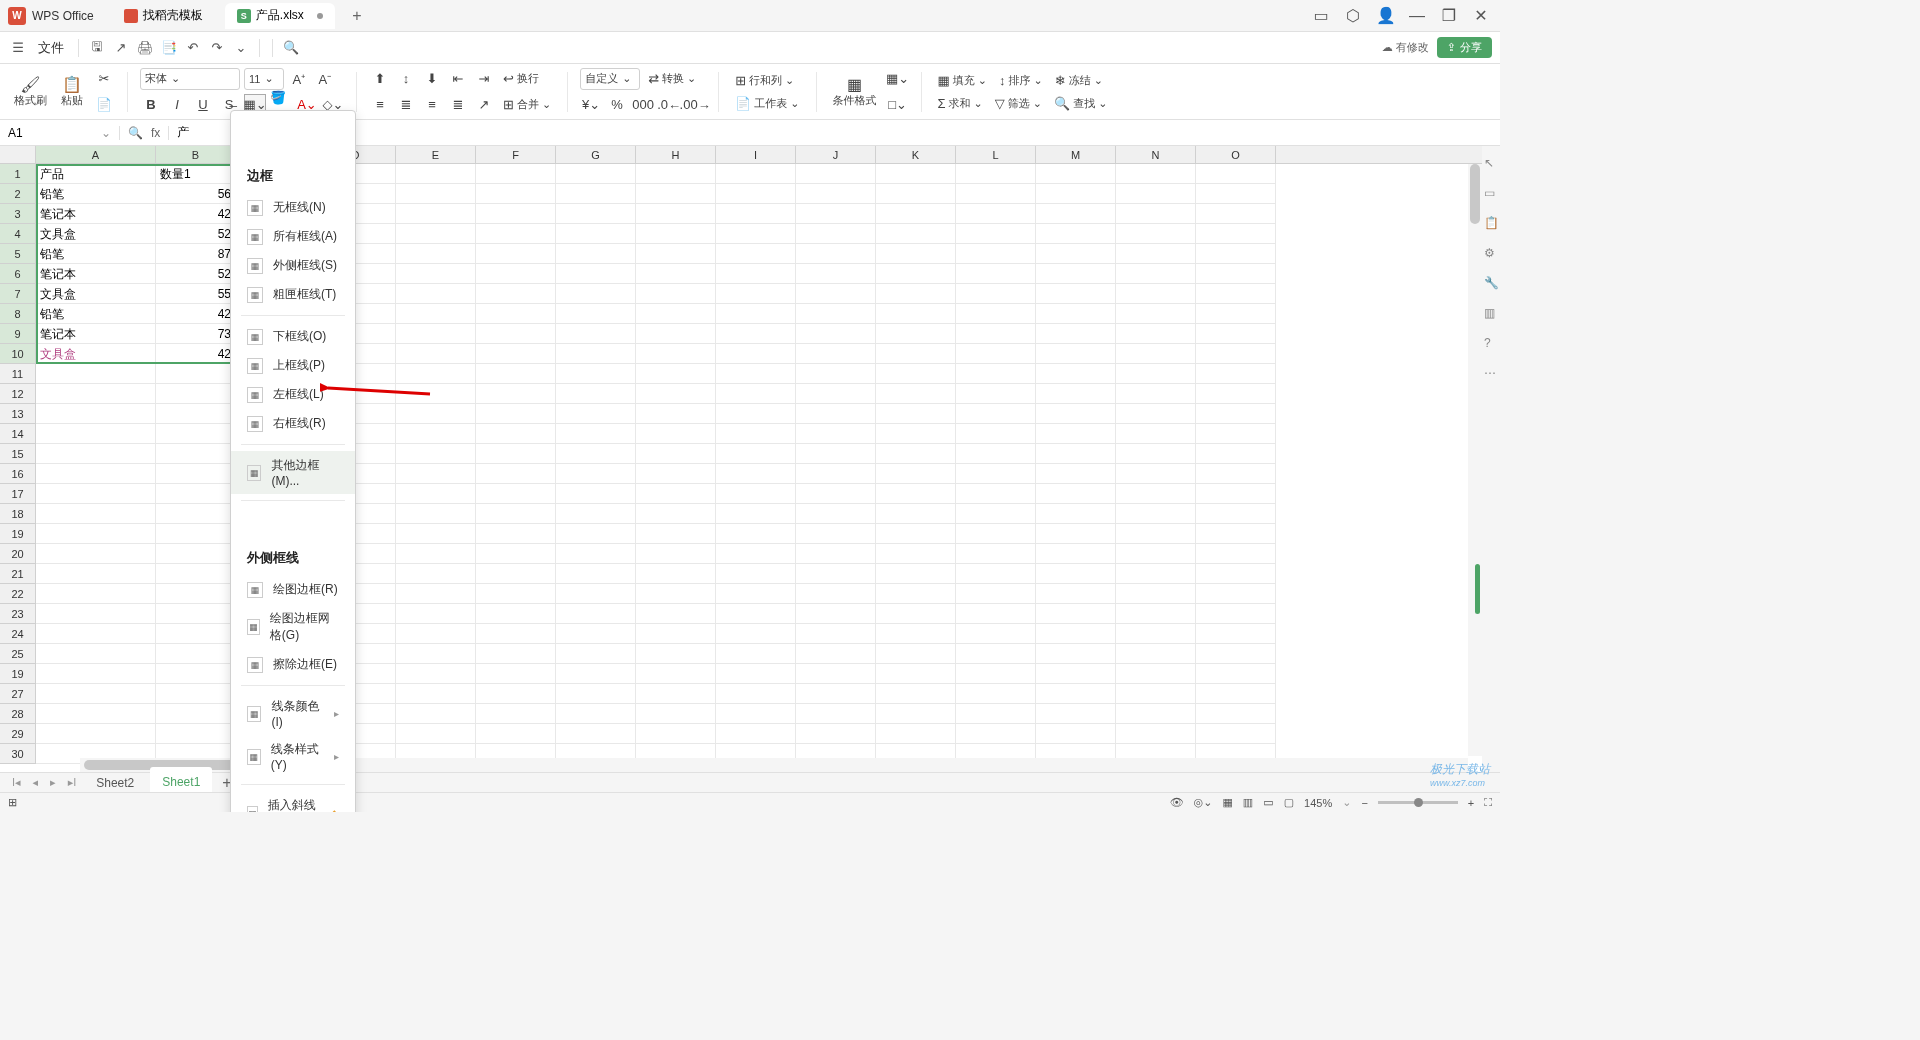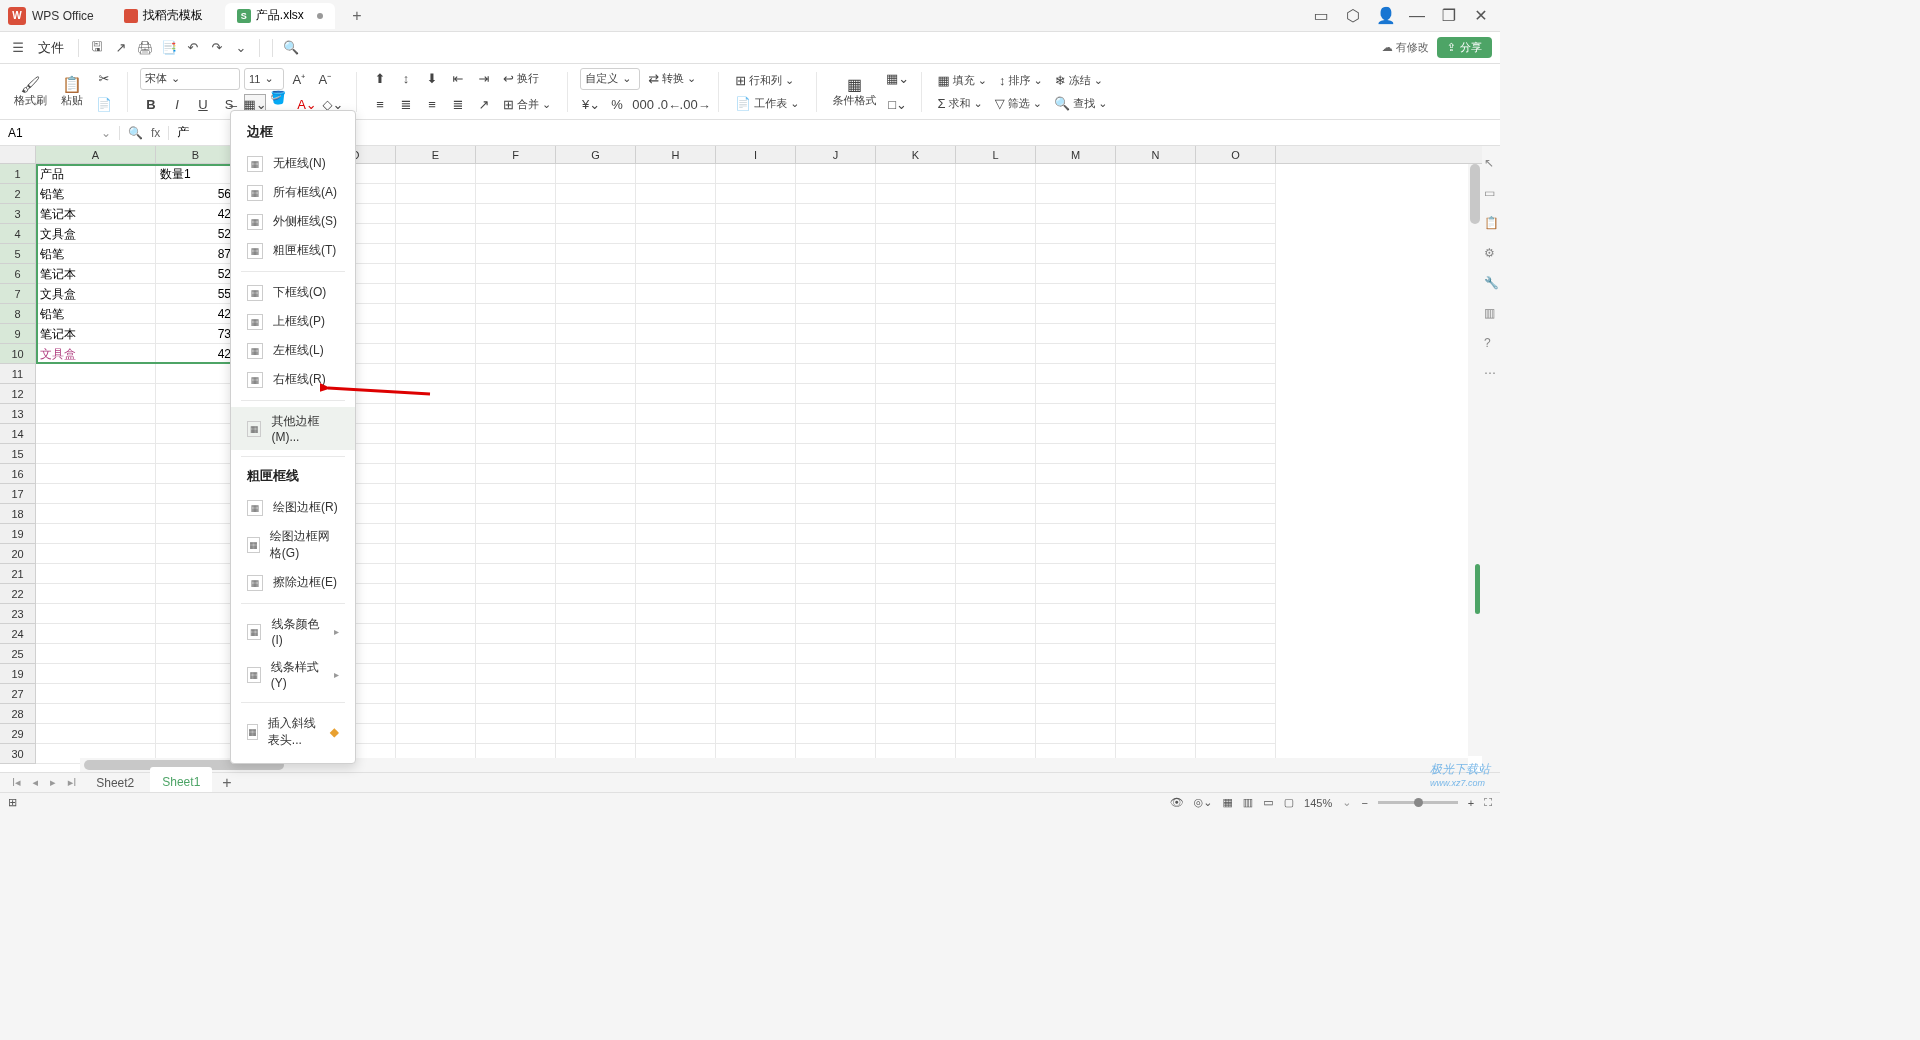--- a/index.html
+++ b/index.html
@@ -61,21 +61,21 @@
 .row-h.sel { background: #d8e8d8; }
 .corner { position: absolute; top: 0; left: 0; width: 36px; height: 18px; background: #f0f0f0; border-right: 1px solid #d0d0d0; border-bottom: 1px solid #d0d0d0; }
 .cells { position: absolute; top: 18px; left: 36px; right: 0; bottom: 0; }
 .cell-row { display: flex; height: 20px; }
 .cell { border-right: 1px solid #e8e8e8; border-bottom: 1px solid #e8e8e8; font-size: 12px; padding: 0 4px; line-height: 20px; overflow: hidden; }
 .selection-rect { position: absolute; border: 2px solid #4da466; pointer-events: none; }
 .selection-rect::after { content:''; position:absolute; right:-4px; bottom:-4px; width:6px; height:6px; background:#4da466; }
 
 
 .dropdown { position: absolute; background: #fff; border: 1px solid #d0d0d0; border-radius: 4px; box-shadow: 0 4px 12px rgba(0,0,0,0.15); padding: 8px 0; font-size: 12px; z-index: 100; }
-.dd-title { padding: 4px 16px 8px; font-weight: bold; font-size: 13px; color: #222; }
+.dd-title { padding: 4px 16px 8px; font-weight: bold; font-size: 13px; color: #222; margin-top: 44px; }
 .dd-item { padding: 6px 16px; display: flex; align-items: center; gap: 10px; cursor: pointer; color: #333; }
 .dd-item.highlight { background: #eef2ee; }
 .dd-item .ic { width: 16px; height: 16px; display: inline-flex; align-items: center; justify-content: center; color: #666; border:1px solid #ccc; font-size:9px; }
 .dd-item .arrow { margin-left: auto; color: #999; font-size: 10px; }
 .dd-item .gem { margin-left: auto; color: #e8a030; }
 .dd-sep { height: 1px; background: #e8e8e8; margin: 6px 10px; }
 
 
 .red-arrow { position: absolute; z-index: 101; pointer-events:none; }
 
@@ -915,21 +915,21 @@
       </div>
     </div>
   <div class="dd-sep"></div>
   <div id="dd-s3">
       <div class="dd-item highlight">
         <span class="ic">▦</span>
         <span>其他边框(M)...</span>
       </div>
     </div>
   <div class="dd-sep"></div>
-  <div class="dd-title">粗匣框线</div>
+  <div class="dd-title">外侧框线</div>
   <div id="dd-s4">
       <div class="dd-item">
         <span class="ic">▦</span>
         <span>绘图边框(R)</span>
       </div>
       <div class="dd-item">
         <span class="ic">▦</span>
         <span>绘图边框网格(G)</span>
       </div>
       <div class="dd-item">

